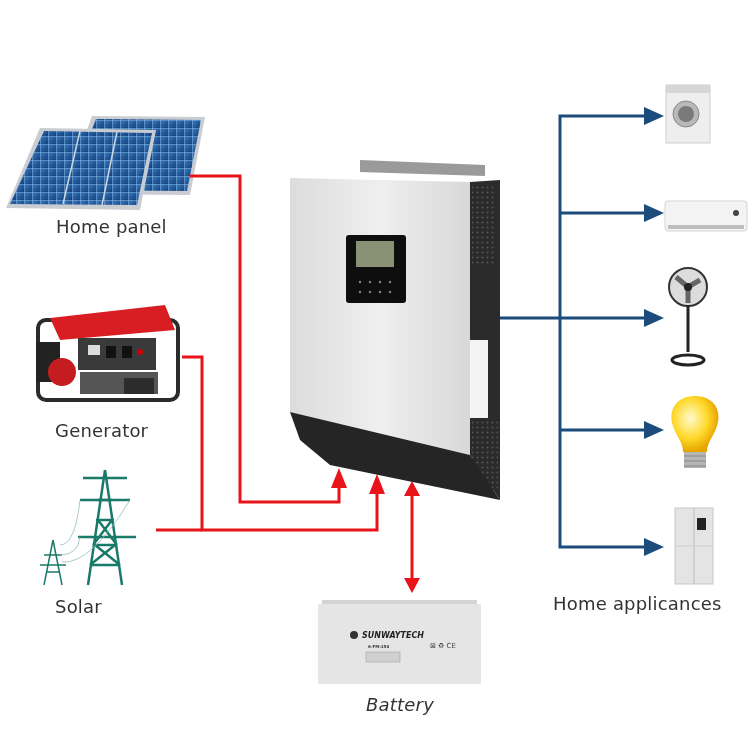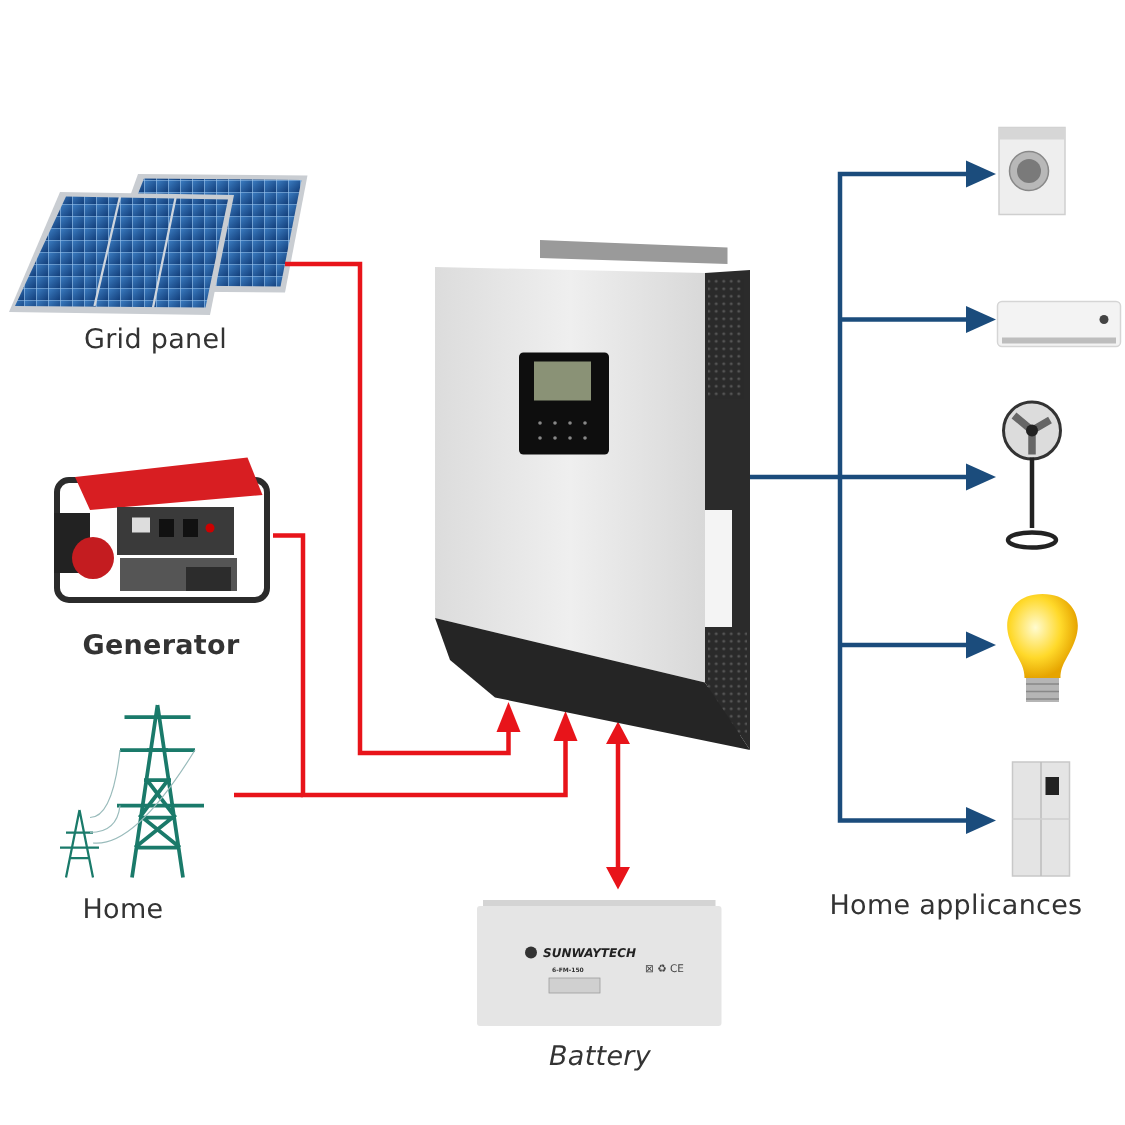--- a/index.html
+++ b/index.html
@@ -153,17 +153,17 @@
   </g>
 
   <g>
     <rect x="675" y="508" width="38" height="76" fill="#e4e4e4" stroke="#c8c8c8"></rect>
     <line x1="694" y1="508" x2="694" y2="584" stroke="#bdbdbd"></line>
     <line x1="675" y1="546" x2="713" y2="546" stroke="#cfcfcf"></line>
     <rect x="697" y="518" width="9" height="12" fill="#222"></rect>
   </g>
 </svg>
 
-<div class="label" style="left:56px; top:216px;">Grid panel</div>
-<div class="label" style="left:55px; top:420px;font-weight:bold;">Generator</div>
-<div class="label" style="left:55px; top:596px;">Home</div>
+<div class="label" style="left:56px; top:216px;">Home panel</div>
+<div class="label" style="left:55px; top:420px;">Generator</div>
+<div class="label" style="left:55px; top:596px;">Solar</div>
 <div class="label" style="left:366px; top:694px;font-style:italic;">Battery</div>
 <div class="label" style="left:553px; top:593px;text-align:right;">Home applicances</div>
 
 </body></html>

